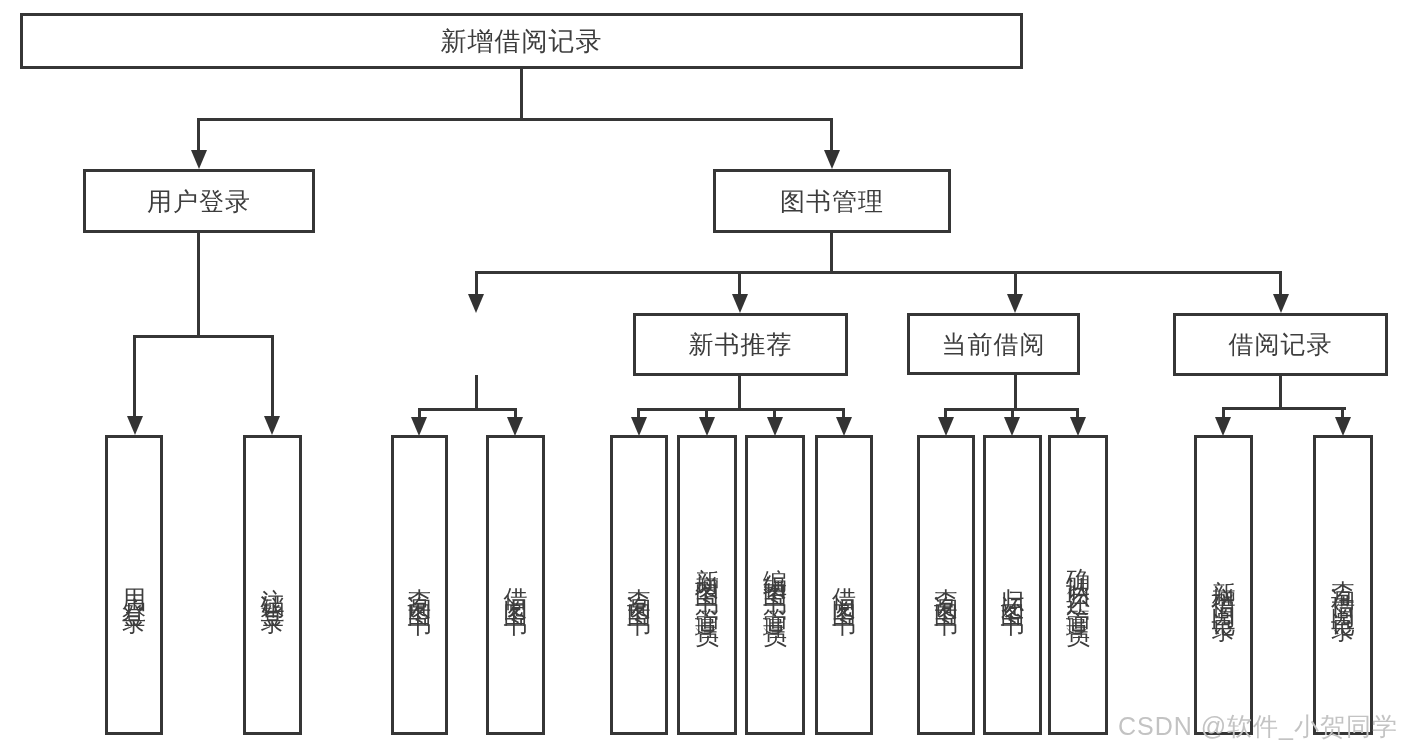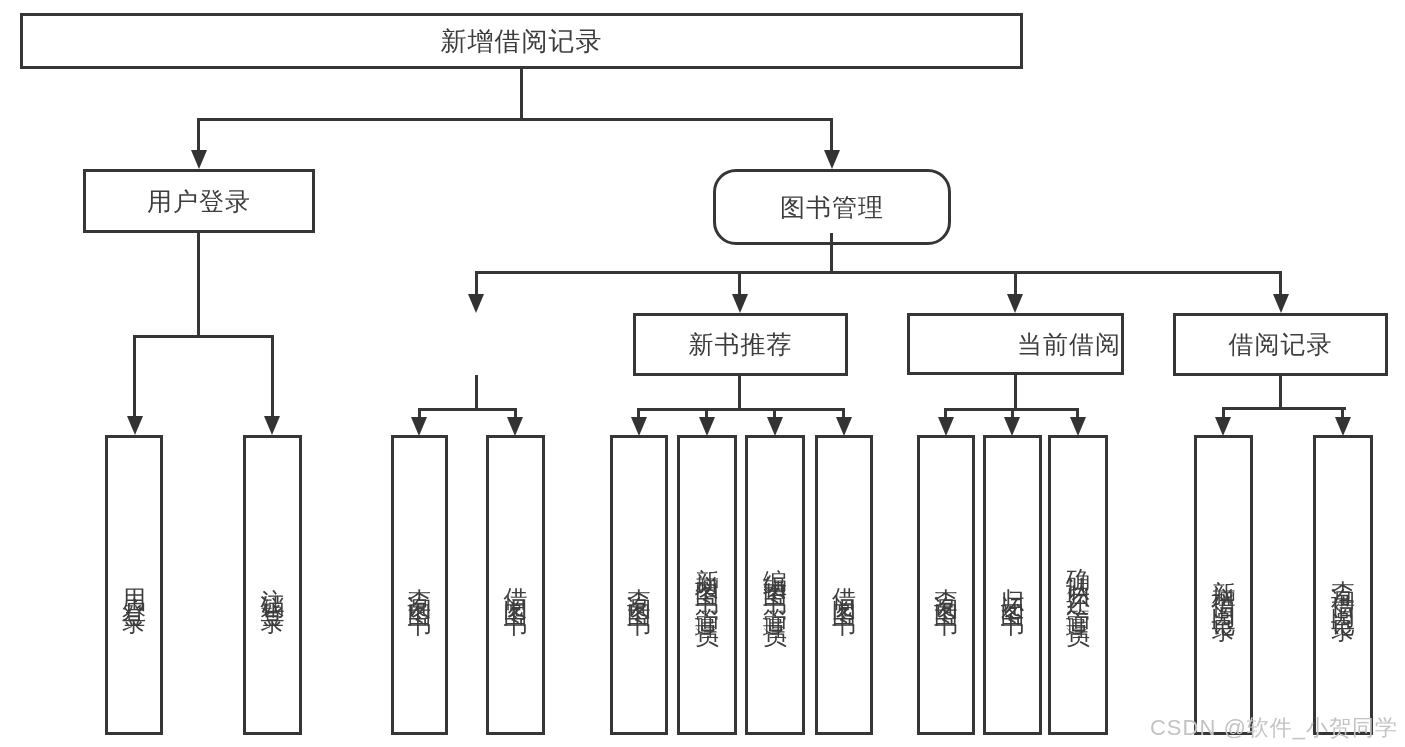--- a/index.html
+++ b/index.html
@@ -54,21 +54,21 @@
     position: absolute;
     width: 0; height: 0;
     border-left: 8px solid transparent;
     border-right: 8px solid transparent;
     border-top: 19px solid #333333;
   }
   .watermark {
     position: absolute;
     right: 7px;
     bottom: 4px;
-    font-size: 22px;
+    font-size: 25px;
     color: #c3c3c3;
     letter-spacing: 1px;
     white-space: nowrap;
     margin-top: 24px;
   }
 </style>
 </head>
 <body>
 
 <div class="stage">
@@ -80,21 +80,21 @@
   <div class="line" style="left:520px; top:69px; width:3px; height:52px;"></div>
   <div class="line" style="left:197px; top:118px; width:636px; height:3px;"></div>
   <div class="line" style="left:197px; top:118px; width:3px; height:34px;"></div>
   <div class="line" style="left:830px; top:118px; width:3px; height:34px;"></div>
   <div class="arrow" style="left:191px; top:150px;"></div>
   <div class="arrow" style="left:824px; top:150px;"></div>
 
   <div class="hbox" style="left:83px; top:169px; width:232px; height:64px;">
     <span>用户登录</span>
   </div>
-  <div class="hbox" style="left:713px; top:169px; width:238px; height:76px;border-radius:23px;">
+  <div class="hbox" style="left:713px; top:169px; width:238px; height:64px;">
     <span>图书管理</span>
   </div>
 
   <div class="line" style="left:197px; top:233px; width:3px; height:102px;"></div>
   <div class="line" style="left:133px; top:335px; width:141px; height:3px;"></div>
   <div class="line" style="left:133px; top:335px; width:3px; height:82px;"></div>
   <div class="line" style="left:271px; top:335px; width:3px; height:82px;"></div>
   <div class="arrow" style="left:127px; top:416px;"></div>
   <div class="arrow" style="left:264px; top:416px;"></div>
 
@@ -105,21 +105,21 @@
   <div class="line" style="left:1014px; top:271px; width:3px; height:25px;"></div>
   <div class="line" style="left:1279px; top:271px; width:3px; height:25px;"></div>
   <div class="arrow" style="left:468px; top:294px;"></div>
   <div class="arrow" style="left:732px; top:294px;"></div>
   <div class="arrow" style="left:1007px; top:294px;"></div>
   <div class="arrow" style="left:1273px; top:294px;"></div>
 
   <div class="hbox" style="left:633px; top:313px; width:215px; height:63px;">
     <span>新书推荐</span>
   </div>
-  <div class="hbox" style="left:907px; top:313px; width:217px; height:62px;justify-content:flex-end;">
+  <div class="hbox" style="left:907px; top:313px; width:173px; height:62px;">
     <span>当前借阅</span>
   </div>
   <div class="hbox" style="left:1173px; top:313px; width:215px; height:63px;">
     <span>借阅记录</span>
   </div>
 
   <div class="line" style="left:475px; top:375px; width:3px; height:33px;"></div>
   <div class="line" style="left:418px; top:408px; width:99px; height:3px;"></div>
   <div class="line" style="left:418px; top:408px; width:3px; height:10px;"></div>
   <div class="line" style="left:514px; top:408px; width:3px; height:10px;"></div>

